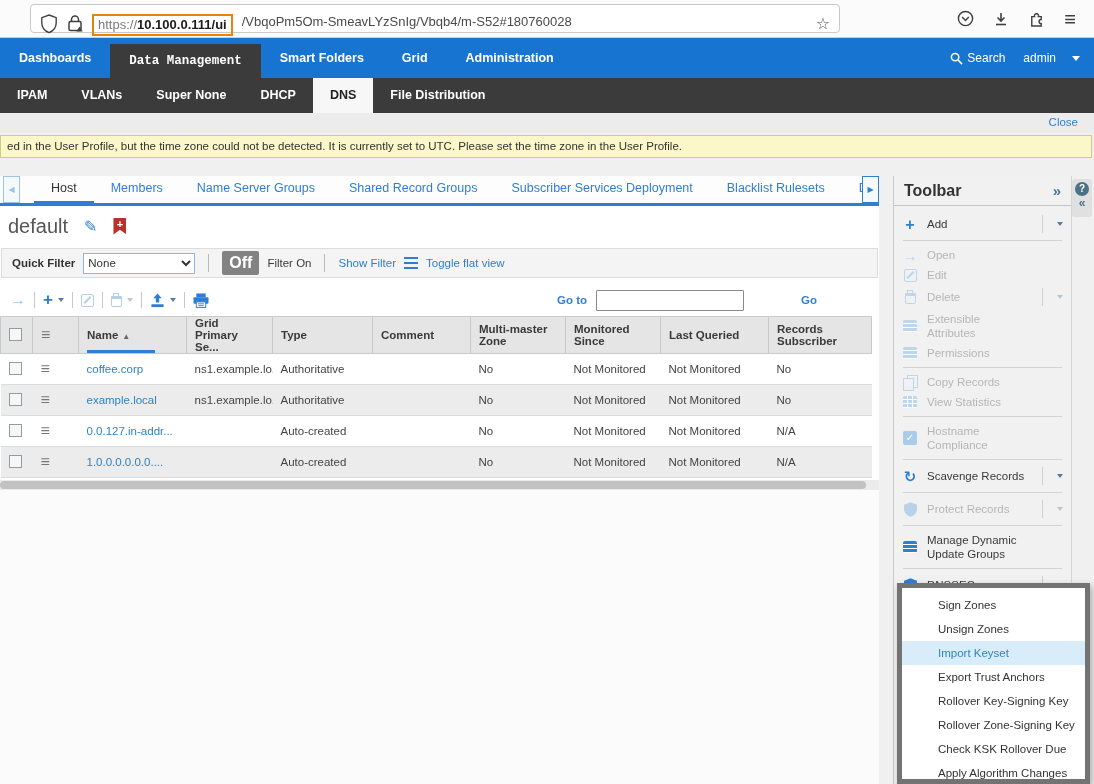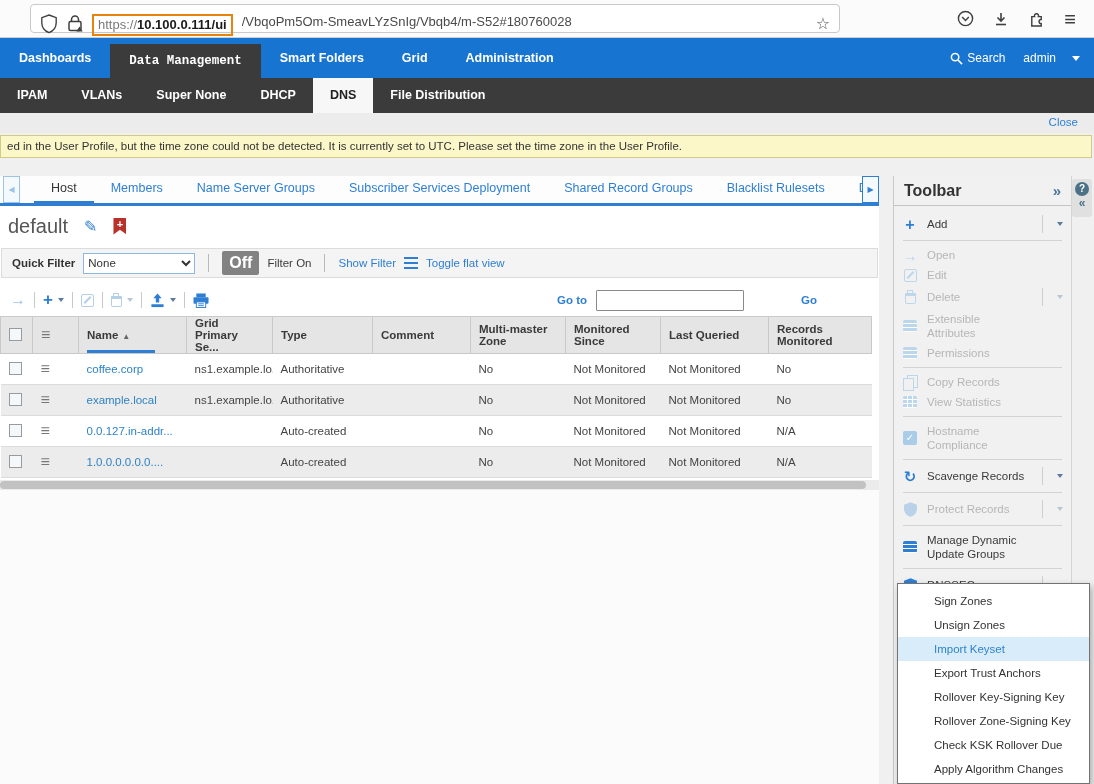--- a/index.html
+++ b/index.html
@@ -115,21 +115,21 @@
 .icn-copy { width:14px; height:14px; position:relative; }
 .icn-copy::before { content:""; position:absolute; left:4px; top:0; width:9px; height:11px; border:1.5px solid #bcd6ec; background:#f1f1f1; }
 .icn-copy::after { content:""; position:absolute; left:0; top:3px; width:9px; height:11px; border:1.5px solid #bcd6ec; background:#f1f1f1; }
 .icn-chkbox { width:14px; height:14px; background:#a9cce8; border-radius:2px; color:#fff; font-size:10px; font-weight:bold; text-align:center; line-height:14px; }
 .icn-trash.dis2 { border-color:#bcd6ec; }
 .icn-trash.dis2::before { border-color:#bcd6ec; }
 .icn-editbox.dis2 { border-color:#bcd6ec; }
 .icn-editbox.dis2::after { background:#bcd6ec; }
 
 
-.menu { position:absolute; left:897px; top:583px; width:193px; height:201px; background:#fff; border:1px solid #737373; box-shadow:2px 3px 7px rgba(0,0,0,.3); padding-top:5px; overflow:hidden; z-index:10; }
+.menu { position:absolute; left:897px; top:583px; width:193px; height:201px; background:#fff; border:5px solid #737373; box-shadow:2px 3px 7px rgba(0,0,0,.3); padding-top:5px; overflow:hidden; z-index:10; }
 .menu-item { height:24px; line-height:24px; padding-left:36px; color:#333; cursor:pointer; white-space:nowrap; }
 .menu-item.highlight { background:#d8ecf9; color:#2f84cc; }
 
 
 .edge { width:22px; padding-top:3px; }
 .help-box { width:20px; height:38px; background:#e0e0e0; border-radius:3px; display:flex; flex-direction:column; align-items:center; gap:1px; padding-top:3px; }
 .qmark { width:14px; height:14px; border-radius:50%; background:#4a7186; color:#fff; font-size:10px; font-weight:bold; text-align:center; line-height:14px; }
 .collapse { color:#4a7186; font-weight:bold; font-size:12px; line-height:12px; }
 </style>
 </head>
@@ -205,22 +205,22 @@
 </div>
 
 <div class="content">
 
   <div class="left-col">
 
     <div class="tabs-row">
       <div class="tab active">Host</div>
       <div class="tab">Members</div>
       <div class="tab">Name Server Groups</div>
+      <div class="tab">Shared Record Groups</div>
       <div class="tab">Subscriber Services Deployment</div>
-      <div class="tab">Shared Record Groups</div>
       <div class="tab">Blacklist Rulesets</div>
       <div class="tab">DNS64 Groups</div>
 
       <div class="tab-arrow left">◀</div>
       <div class="tab-arrow right">▶</div>
     </div>
 
     <div class="title-row">
       <span class="page-title">default</span>
       <span class="pencil">✎</span>
@@ -288,21 +288,21 @@
       <tr>
         <th><span class="chk"></span></th>
         <th><span class="ham">≡</span></th>
         <th class="name-th"><span>Name</span><span class="sort-tri">▲</span></th>
         <th>Grid Primary Se...</th>
         <th>Type</th>
         <th>Comment</th>
         <th>Multi-master Zone</th>
         <th>Monitored Since</th>
         <th>Last Queried</th>
-        <th>Records Monitored</th>
+        <th>Records Subscriber</th>
       </tr>
       </thead>
       <tbody>
       <tr>
         <td><span class="chk"></span></td>
         <td><span class="ham">≡</span></td>
         <td><a href="#">coffee.corp</a></td>
         <td>ns1.example.lo...</td>
         <td>Authoritative</td>
         <td></td>

